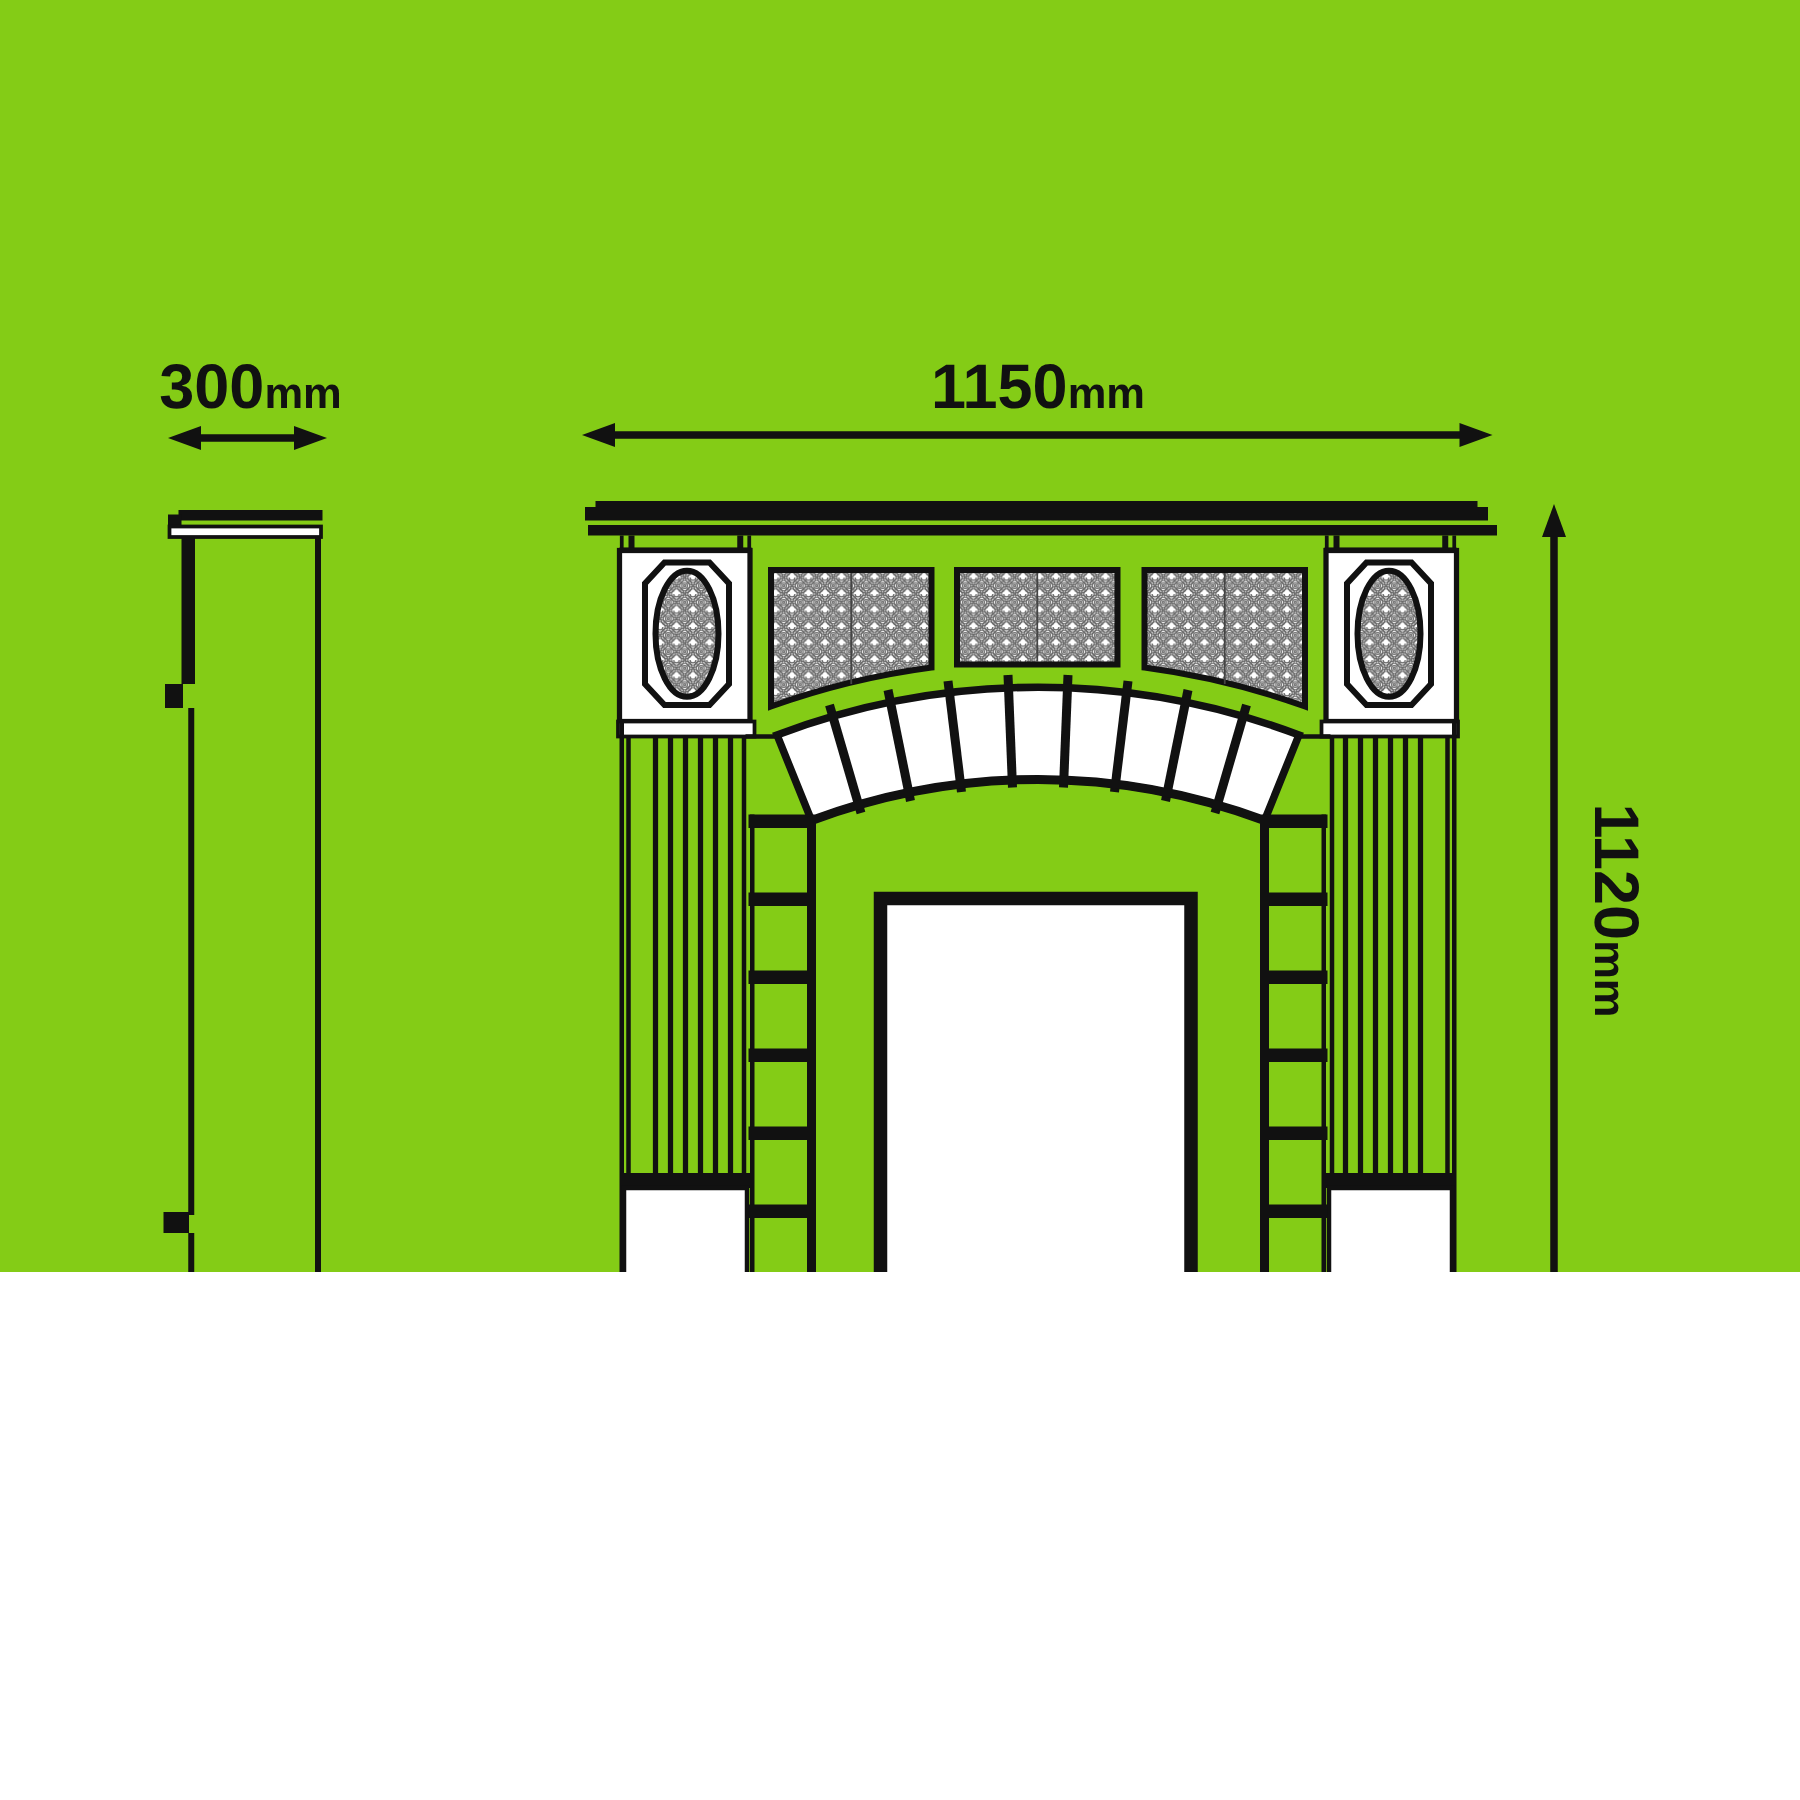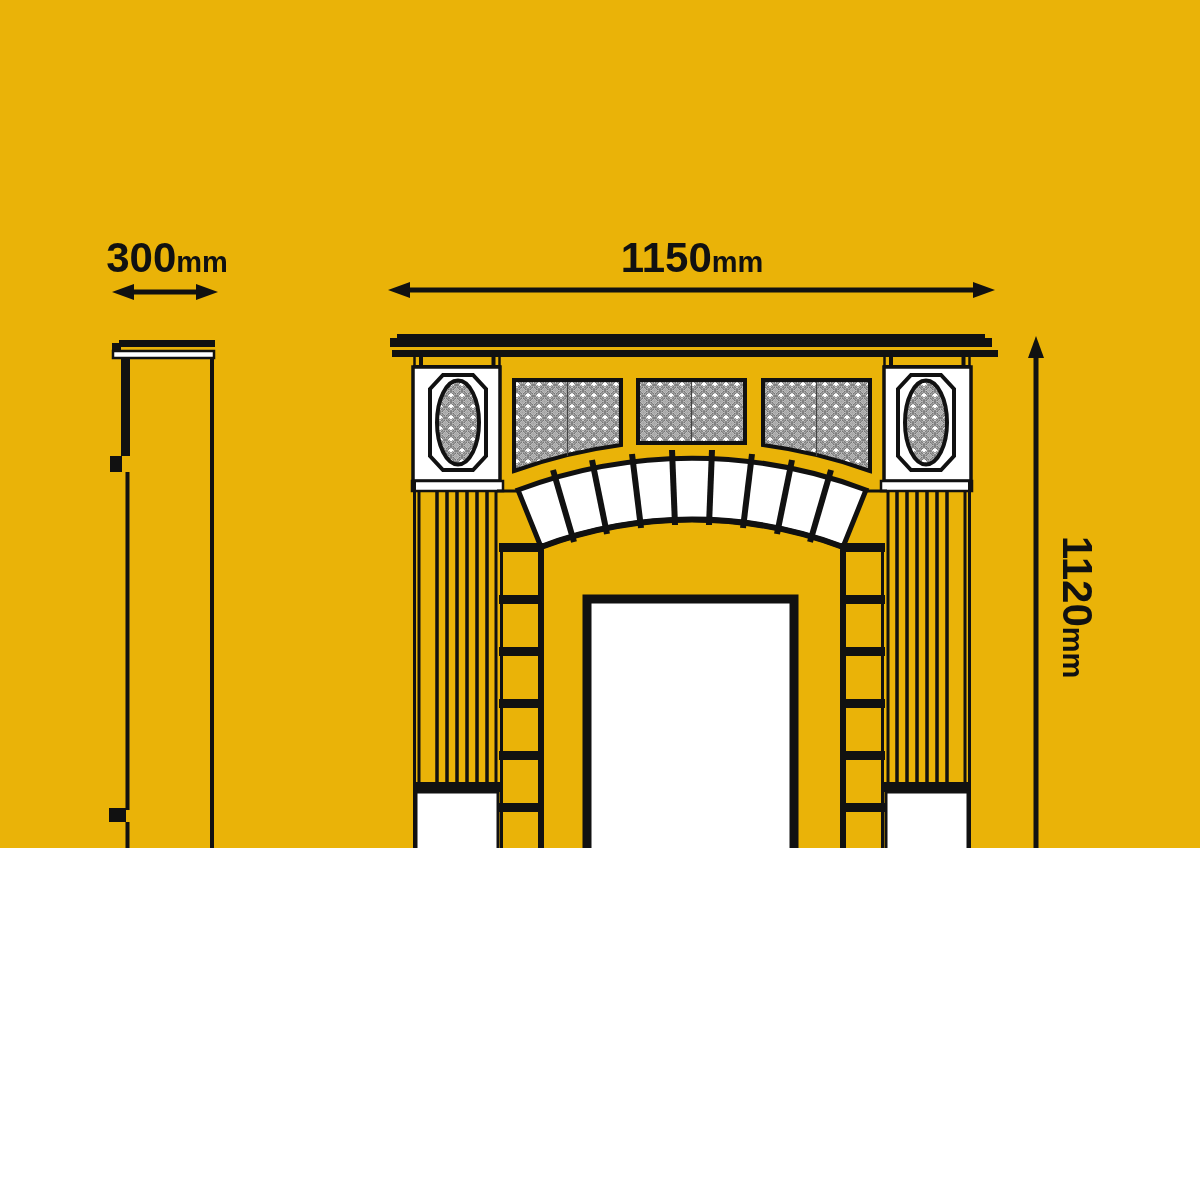--- a/index.html
+++ b/index.html
@@ -1,16 +1,16 @@
 <!DOCTYPE html>
 <html><head>
 <meta charset="utf-8">
 <style>
   html,body{margin:0;padding:0;background:#fff;}
-  #stage{position:relative;width:1200px;height:848px;background:#eab308;overflow:hidden;
+  #stage{position:relative;width:1200px;height:848px;background:#84cc16;overflow:hidden;
          font-family:"Liberation Sans",sans-serif;}
   svg{display:block;}
   text{font-family:"Liberation Sans",sans-serif;font-weight:bold;fill:#111;}
   .val{font-size:42px;}
   .unit{font-size:29px;}
   .ln{stroke:#111;fill:none;}
   .fill{fill:#111;stroke:none;}
   .wbox{fill:#fff;stroke:#111;}
 </style>
 </head>

